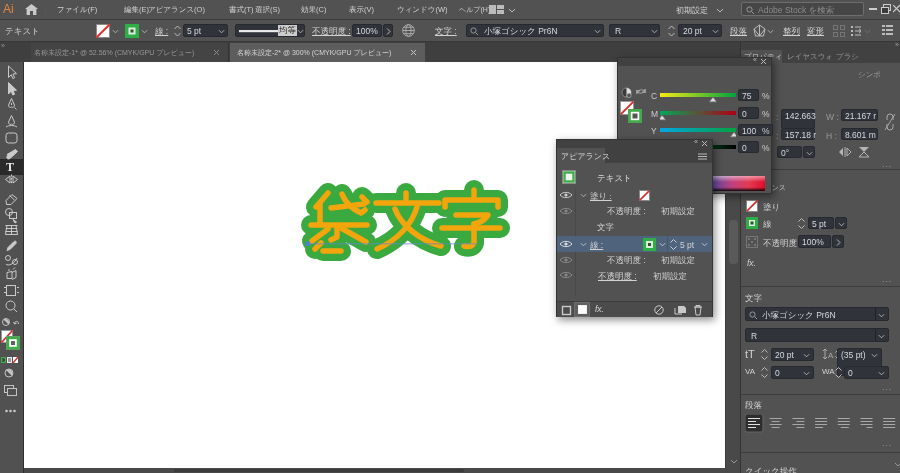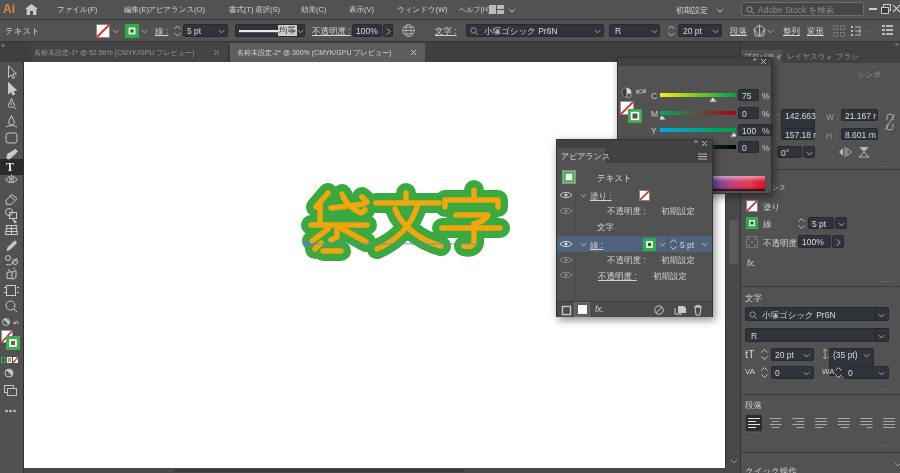--- a/index.html
+++ b/index.html
@@ -9,21 +9,21 @@
   .dim{color:#9a9a9a;font-weight:normal;}
   .fld{position:absolute;background:#30333a;border:1px solid #272930;border-radius:2px;color:#d6dade;
        font-size:8.5px;line-height:11px;white-space:nowrap;}
   .lnk{text-decoration:underline;}
   .chev{position:absolute;width:7px;height:5px;}
   svg{display:block;}
 </style></head>
 <body>
 
 <div class="abs" id="menubar" style="left:0;top:0;width:900px;height:20px;background:#525252;border-bottom:1px solid #3a3a3a;">
-  <span class="txt" style="left:3px;top:2px;font-size:12px;font-weight:bold;color:#e2863c;">Ai</span>
+  <span class="txt" style="left:3px;top:2px;font-size:12px;font-weight:normal;color:#e2863c;">Ai</span>
   <svg class="abs" style="left:25px;top:4px" width="13" height="11" viewBox="0 0 13 11">
       <path d="M6.5 0L0 5h1.6v6h3.4V7h3v4h3.4V5H13z" fill="#c9c9c9"></path>
     </svg>
   <div class="abs" style="left:45px;top:3px;width:1px;height:13px;background:#555;"></div>
   <span class="txt" style="left:57px;top:5px;font-size:7.5px;">ファイル(F)</span>
   <span class="txt" style="left:112px;top:5px;font-size:7.5px;padding-left:12px;">編集(E)</span>
   <span class="txt" style="left:148px;top:5px;font-size:7.5px;">アピアランス(O)</span>
   <span class="txt" style="left:229px;top:5px;font-size:7.5px;">書式(T)</span>
   <span class="txt" style="left:255px;top:5px;font-size:7.5px;">選択(S)</span>
   <span class="txt" style="left:301px;top:5px;font-size:7.5px;">効果(C)</span>
@@ -436,21 +436,21 @@
       </svg>
     </div>
   <svg class="abs" style="left:81px;top:306px" width="12" height="12">
       <path d="M1 3 l2 -2 l2 2 M3 1 v10 M1 9 l2 2 l2 -2" stroke="#aaa" fill="none"></path>
       <text x="6" y="10" font-size="8" fill="#aaa">A</text>
     </svg>
   <svg class="abs" style="left:94px;top:307px" width="7" height="11">
       <path d="M0.5 3.5L3.5 0.5L6.5 3.5" stroke="#bbb" fill="none"></path>
       <path d="M0.5 7.5L3.5 10.5L6.5 7.5" stroke="#bbb" fill="none"></path>
     </svg>
-  <div class="fld" style="left:88px;top:306px;width:45px;height:28px;">
+  <div class="fld" style="left:96px;top:306px;width:45px;height:28px;">
       <span style="position:absolute;left:3px;top:1px;">(35 pt)</span>
     <svg class="chev" style="right:3px;top:4px" viewBox="0 0 8 5">
         <path d="M1 1l3 3 3-3" stroke="#bbb" fill="none"></path>
       </svg>
     </div>
   <span class="txt" style="left:4px;top:325px;font-size:8px;">V⁠A</span>
   <svg class="abs" style="left:20px;top:325px" width="7" height="11">
       <path d="M0.5 3.5L3.5 0.5L6.5 3.5" stroke="#bbb" fill="none"></path>
       <path d="M0.5 7.5L3.5 10.5L6.5 7.5" stroke="#bbb" fill="none"></path>
     </svg>

